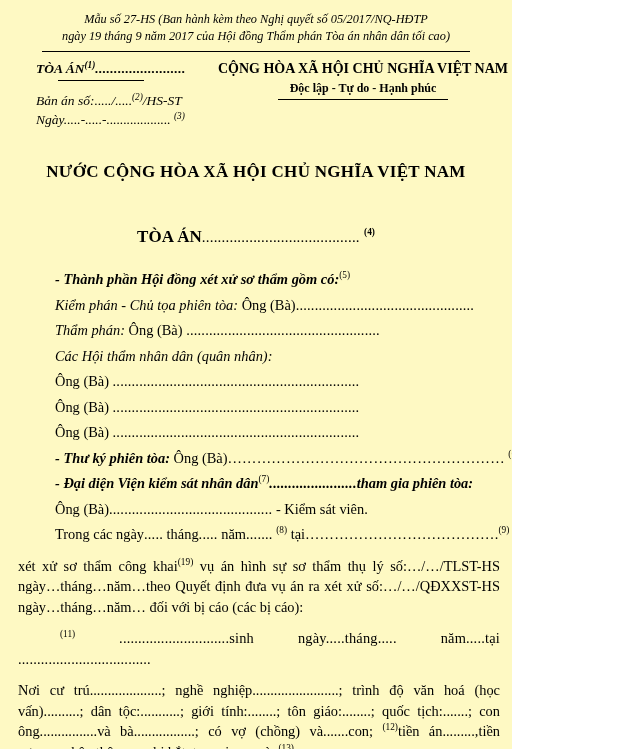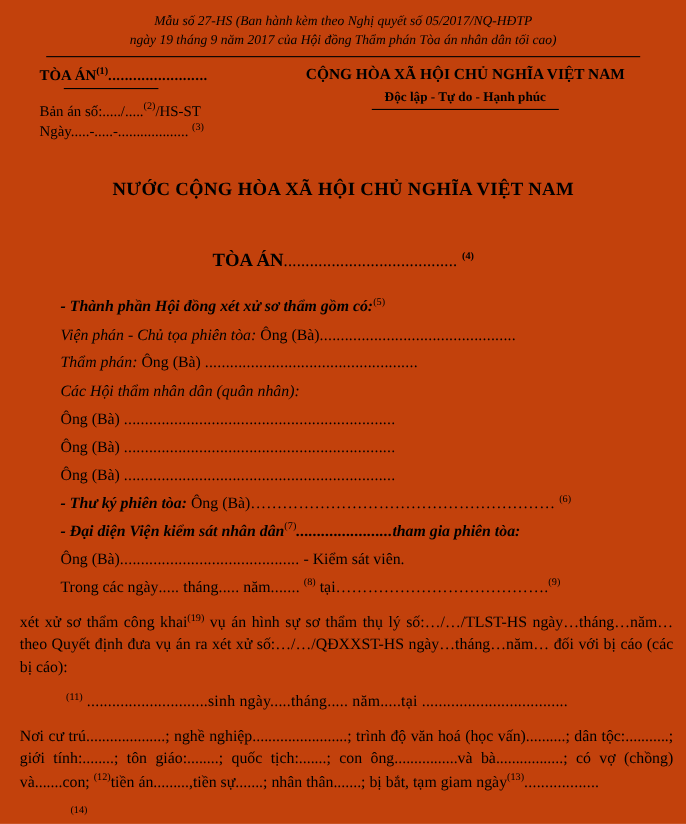--- a/index.html
+++ b/index.html
@@ -6,24 +6,24 @@
     margin: 0;
     padding: 0;
     background: #ffffff;
   }
   body {
     font-family: "Liberation Serif", "DejaVu Serif", serif;
     color: #000000;
   }
   #page {
     position: relative;
-    width: 624px;
+    width: 512px;
     height: 749px;
     overflow: hidden;
-    background: #c2410c;
+    background: #fef9c3;
   }
 
   
   .form-note {
     text-align: center;
     font-style: italic;
     font-size: 12.3px;
     line-height: 17px;
     padding-top: 11px;
   }
@@ -38,20 +38,21 @@
   
   .header {
     display: flex;
     align-items: flex-start;
     margin-top: 9px;
   }
   .header-left {
     width: 226px;
     padding-left: 36px;
     box-sizing: border-box;
+    font-style: italic;
   }
   .header-right {
     flex: 1;
     text-align: center;
     padding-right: 4px;
   }
   .court-line {
     font-weight: bold;
     font-size: 13.5px;
     white-space: nowrap;
@@ -185,21 +186,21 @@
 
   <div class="title-block">
     <div class="title-2">NƯỚC CỘNG HÒA XÃ HỘI CHỦ NGHĨA VIỆT NAM</div>
   </div>
   <div class="court-name-line"><span>TÒA ÁN</span><span class="dots">........................................</span> <sup>(4)</sup></div>
 
   <div class="panel">
 
     <div class="row"><span class="bi">- Thành phần Hội đồng xét xử sơ thẩm gồm có:</span><sup>(5)</sup></div>
 
-    <div class="row"><span class="it">Viện phán - Chủ tọa phiên tòa:</span>
+    <div class="row"><span class="it">Kiểm phán - Chủ tọa phiên tòa:</span>
       <span>Ông (Bà)</span><span class="dots">...............................................</span></div>
 
     <div class="row"><span class="it">Thẩm phán:</span>
       <span>Ông (Bà)</span> <span class="dots">...................................................</span></div>
 
     <div class="row"><span class="it">Các Hội thẩm nhân dân (quân nhân):</span></div>
 
     <div class="row"><span>Ông (Bà)</span> <span class="dots">.................................................................</span></div>
     <div class="row"><span>Ông (Bà)</span> <span class="dots">.................................................................</span></div>
     <div class="row"><span>Ông (Bà)</span> <span class="dots">.................................................................</span></div>

